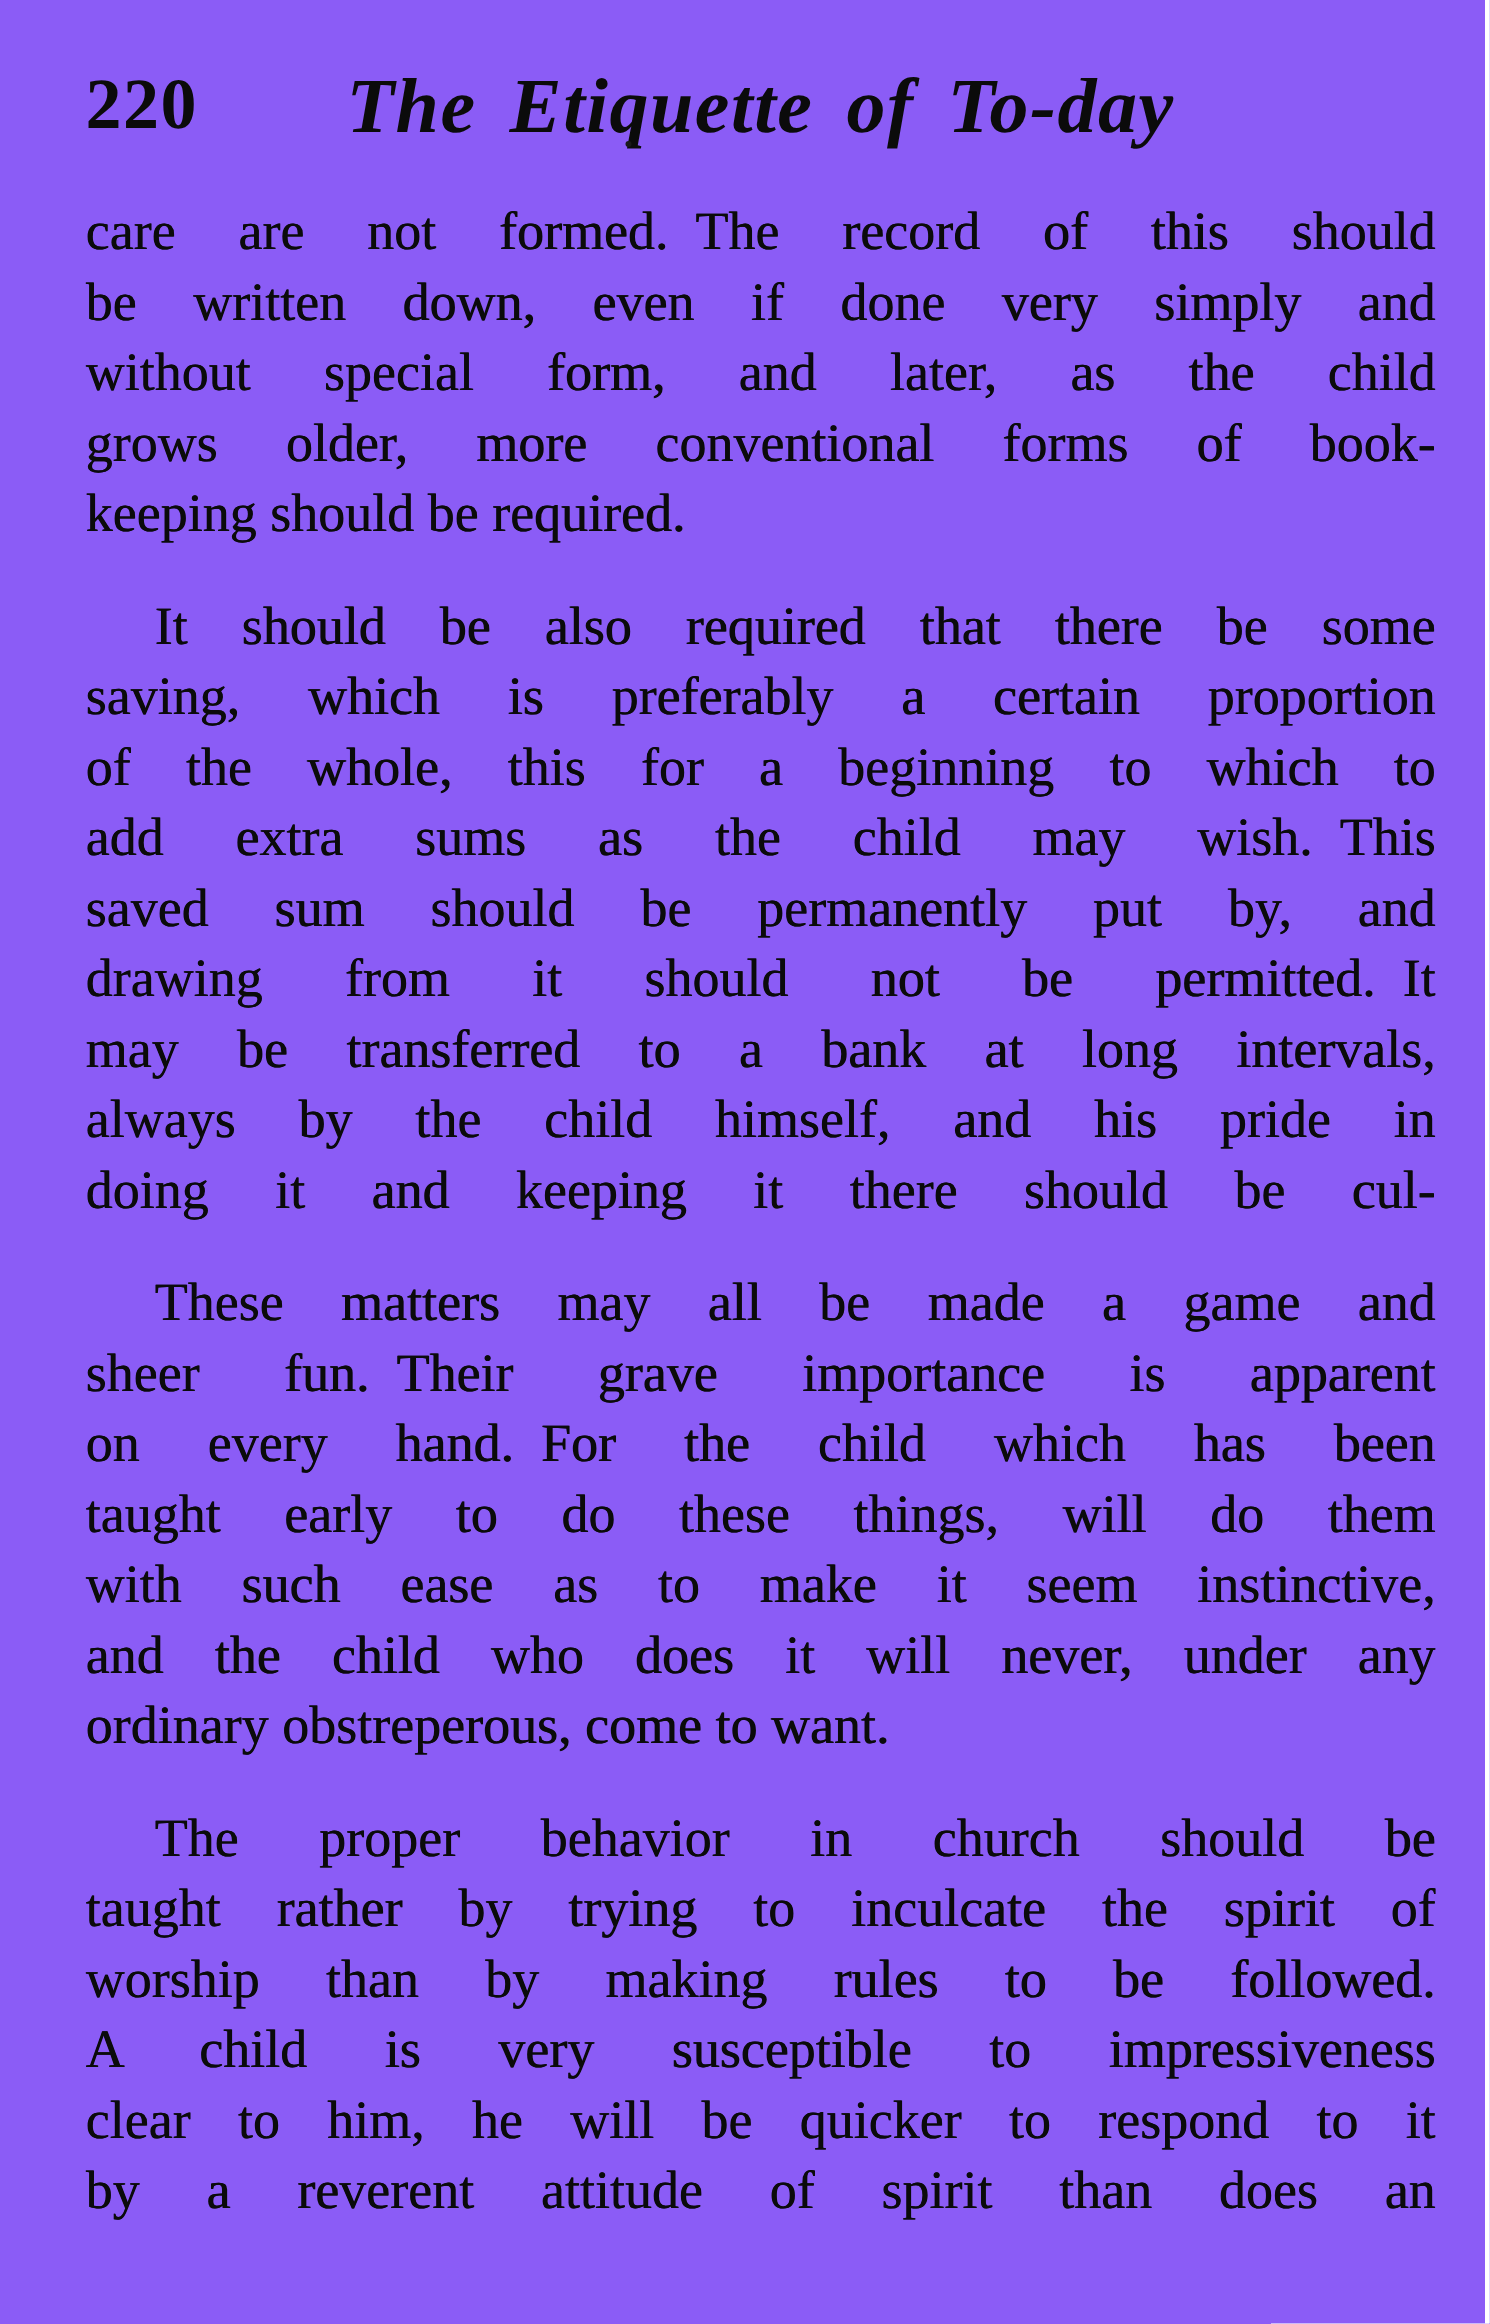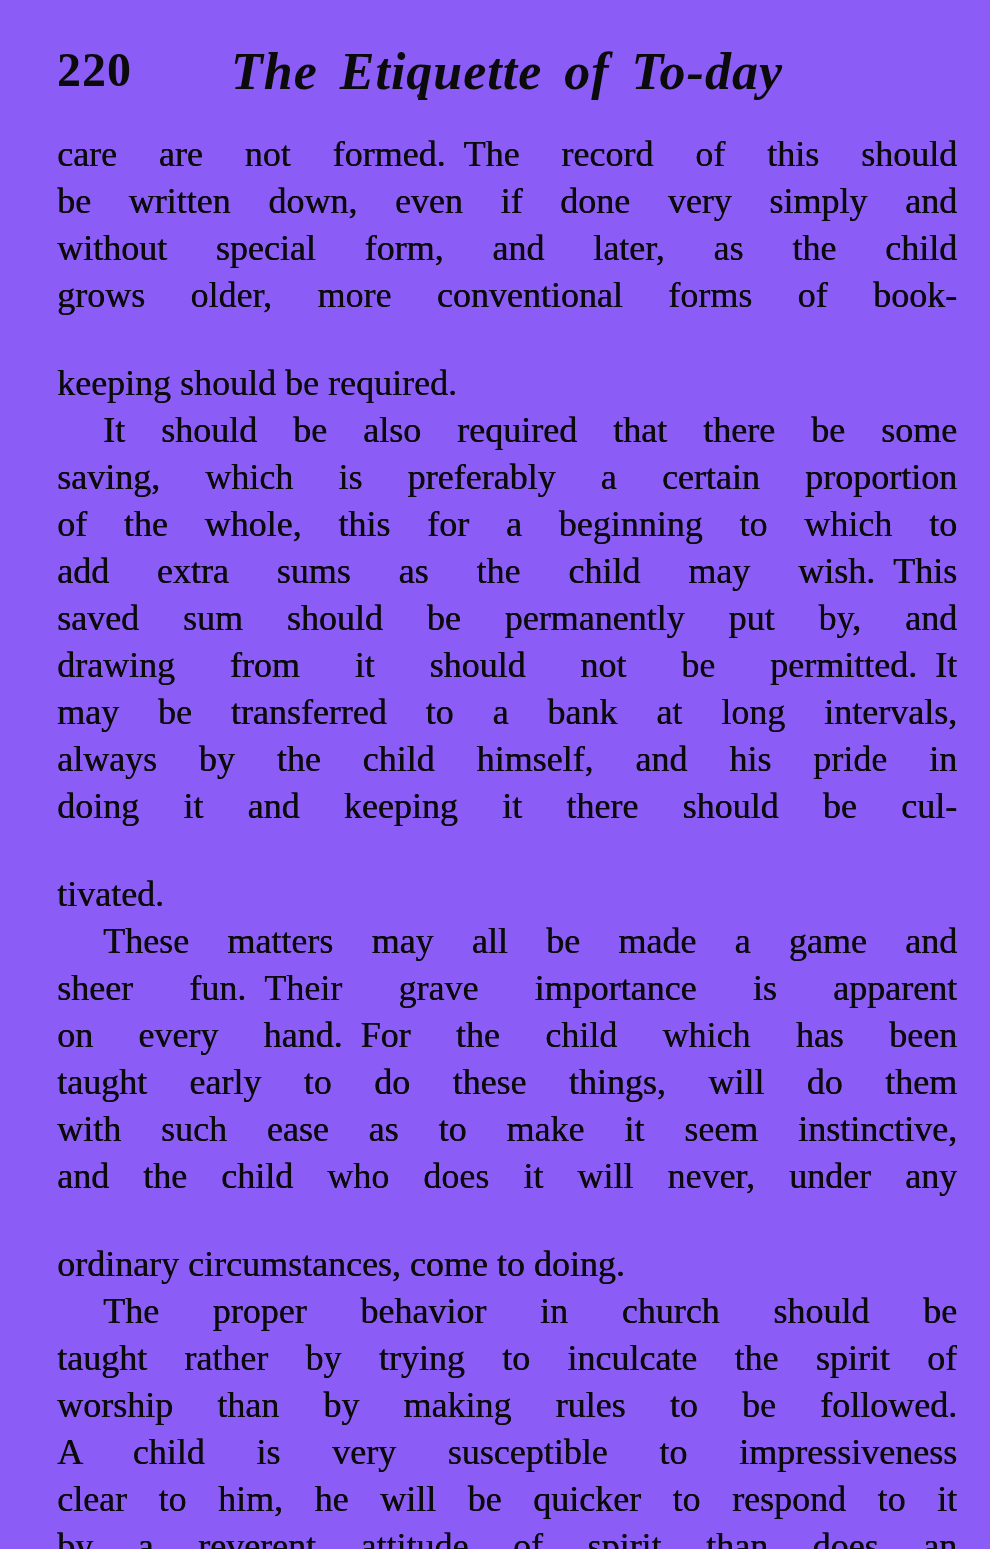--- a/index.html
+++ b/index.html
@@ -53,24 +53,24 @@
     font-weight: normal;
     line-height: 47px;
     height: 47px;
     text-align: justify;
     text-align-last: justify;
     overflow: hidden;
     text-shadow: 0.4px 0 0 currentColor;
   }
   .line.indent {
     text-indent: 46px;
+    margin-top: 28px;
   }
   .line.para-end {
     text-align-last: left;
-    margin-top: 41px;
   }
   .ink-speck {
     position: absolute;
     border-radius: 50%;
     background: #1a1a1a;
   }
 </style>
 </head>
 <body>
 
@@ -91,28 +91,27 @@
     <div class="line para-end">keeping should be required.</div>
     <div class="line indent">It should be also required that there be some</div>
     <div class="line">saving, which is preferably a certain proportion</div>
     <div class="line">of the whole, this for a beginning to which to</div>
     <div class="line">add extra sums as the child may wish. This</div>
     <div class="line">saved sum should be permanently put by, and</div>
     <div class="line">drawing from it should not be permitted. It</div>
     <div class="line">may be transferred to a bank at long intervals,</div>
     <div class="line">always by the child himself, and his pride in</div>
     <div class="line">doing it and keeping it there should be cul-</div>
-    <div class="line para-end">tivated.</div>
     <div class="line indent">These matters may all be made a game and</div>
     <div class="line">sheer fun. Their grave importance is apparent</div>
     <div class="line">on every hand. For the child which has been</div>
     <div class="line">taught early to do these things, will do them</div>
     <div class="line">with such ease as to make it seem instinctive,</div>
     <div class="line">and the child who does it will never, under any</div>
-    <div class="line para-end">ordinary circumstances, come to doing.</div>
+    <div class="line para-end">ordinary obstreperous, come to want.</div>
     <div class="line indent">The proper behavior in church should be</div>
     <div class="line">taught rather by trying to inculcate the spirit of</div>
     <div class="line">worship than by making rules to be followed.</div>
     <div class="line">A child is very susceptible to impressiveness</div>
     <div class="line">clear to him, he will be quicker to respond to it</div>
     <div class="line">by a reverent attitude of spirit than does an</div>
   </div>
 
 </div>
 

